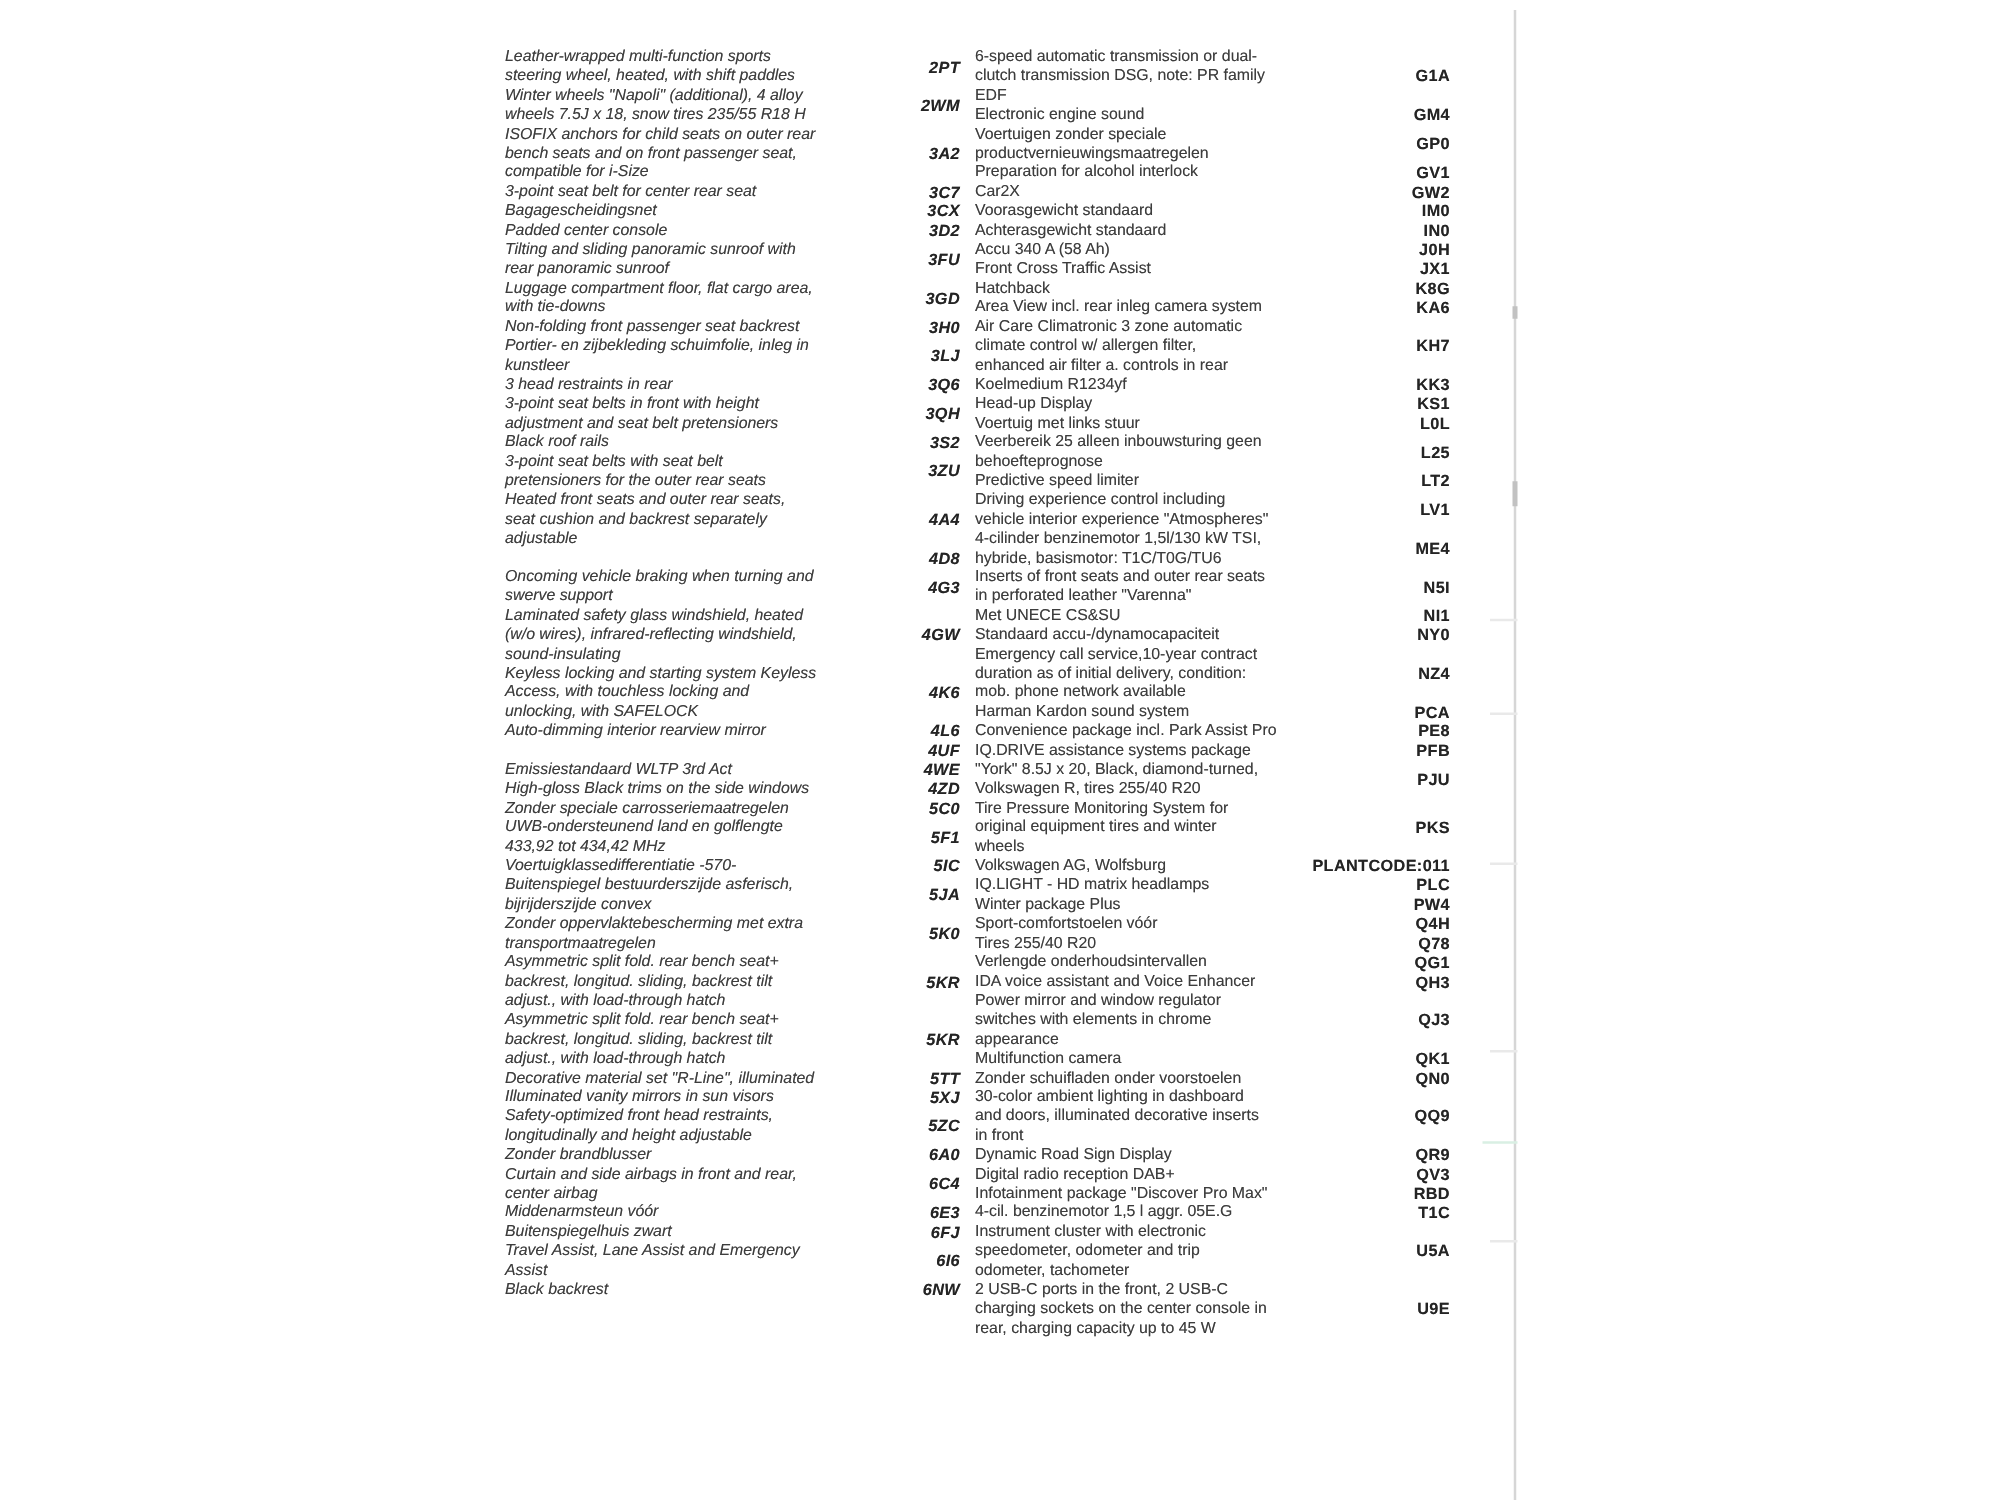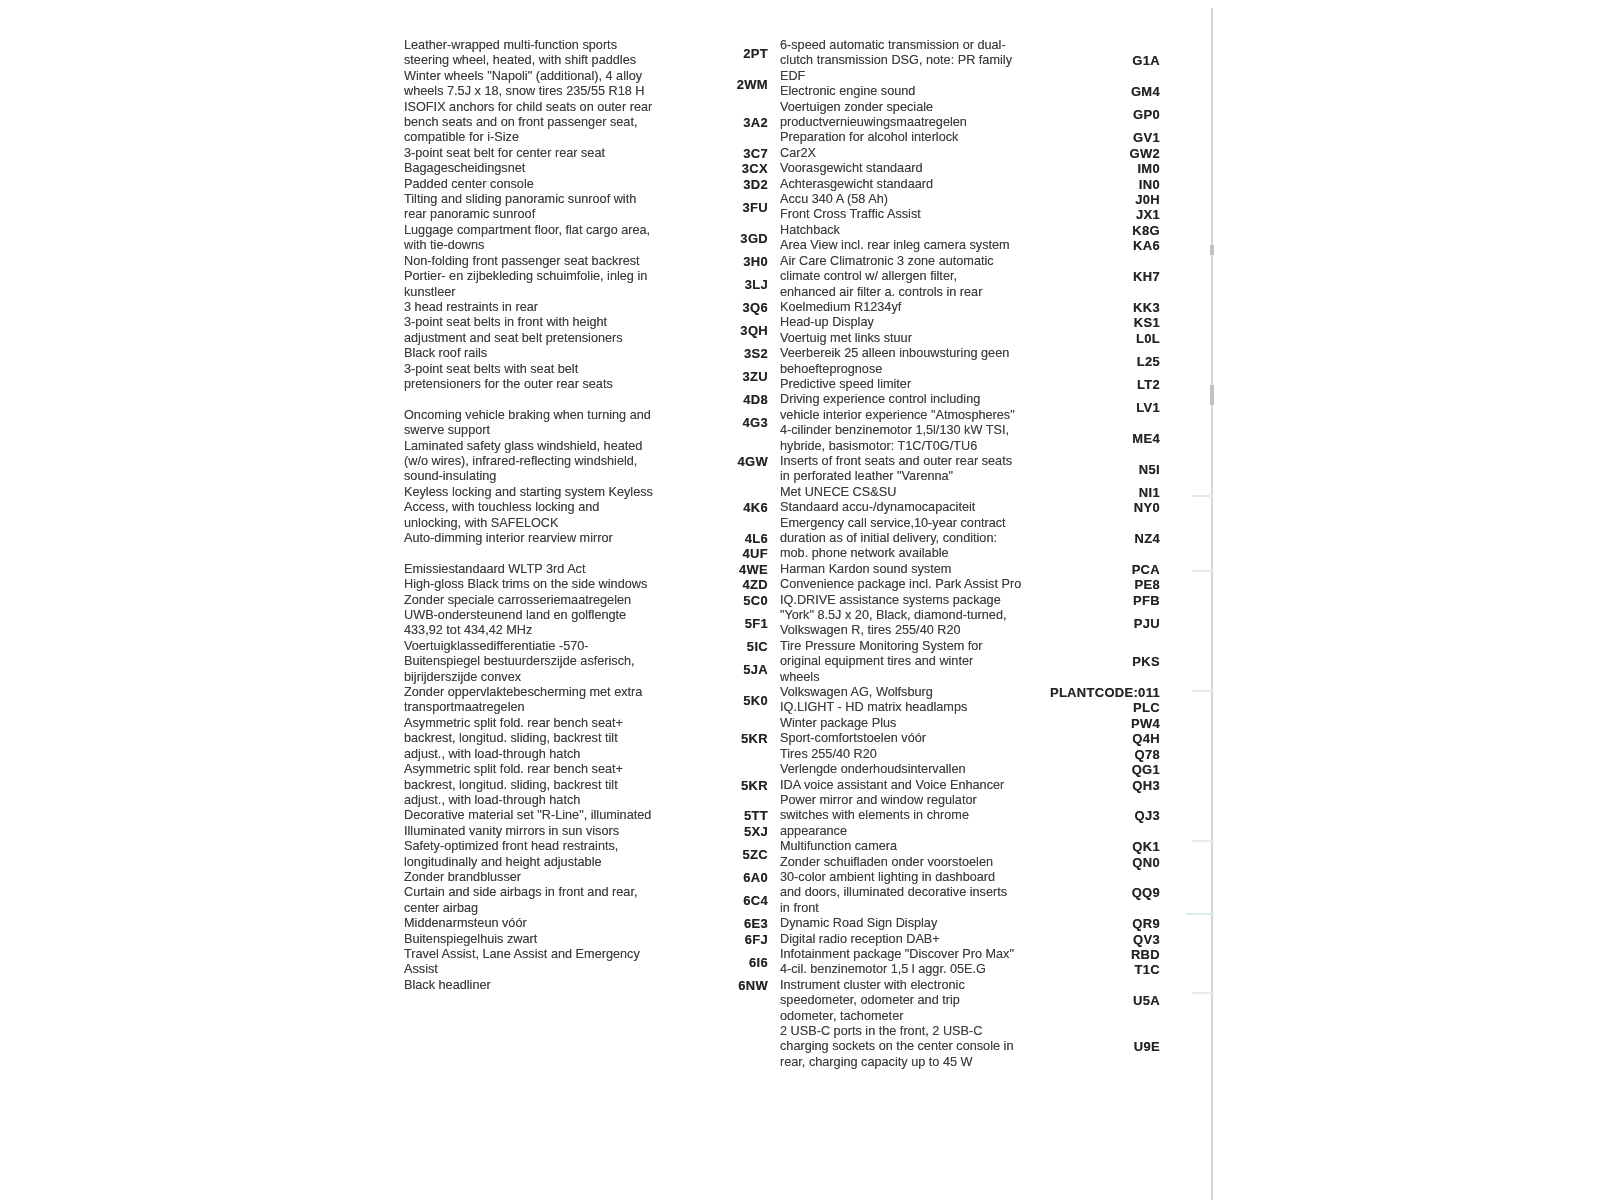--- a/index.html
+++ b/index.html
@@ -12,21 +12,21 @@
     width: 1600px;
     height: 1200px;
     background: #ffffff;
     overflow: hidden;
     font-family: "Liberation Sans", "DejaVu Sans", sans-serif;
   }
   .col {
     position: absolute;
     top: 38px;
   }
-  .col-left  { left: 404px; width: 364px; }
+  .col-left  { left: 404px; width: 364px; font-style: italic; }
   .col-right { left: 780px; width: 380px; }
   .row {
     display: flex;
     align-items: center;
   }
   .desc {
     flex: 1 1 auto;
     white-space: pre-line;
     font-size: 12.7px;
     line-height: 15.4px;
@@ -156,20 +156,26 @@
     <div class="desc">Black roof rails</div>
     <div class="code">3S2</div>
   </div>
 
   <div class="row">
     <div class="desc">3-point seat belts with seat belt
 pretensioners for the outer rear seats</div>
     <div class="code">3ZU</div>
   </div>
 
+  <div class="row">
+    <div class="desc">Heated front seats and outer rear seats,
+seat cushion and backrest separately
+adjustable</div>
+    <div class="code">4A4</div>
+  </div>
 
   <div class="row">
     <div class="code">4D8</div>
   </div>
 
   <div class="row">
     <div class="desc">Oncoming vehicle braking when turning and
 swerve support</div>
     <div class="code">4G3</div>
   </div>
@@ -287,21 +293,21 @@
     <div class="code">6FJ</div>
   </div>
 
   <div class="row">
     <div class="desc">Travel Assist, Lane Assist and Emergency
 Assist</div>
     <div class="code">6I6</div>
   </div>
 
   <div class="row">
-    <div class="desc">Black headliner</div>
+    <div class="desc">Black backrest</div>
     <div class="code">6NW</div>
   </div>
 </section>
 
   <section class="col col-right" id="right-col">
   <div class="row">
     <div class="desc">6-speed automatic transmission or dual-
 clutch transmission DSG, note: PR family
 EDF</div>
     <div class="code">G1A</div>

